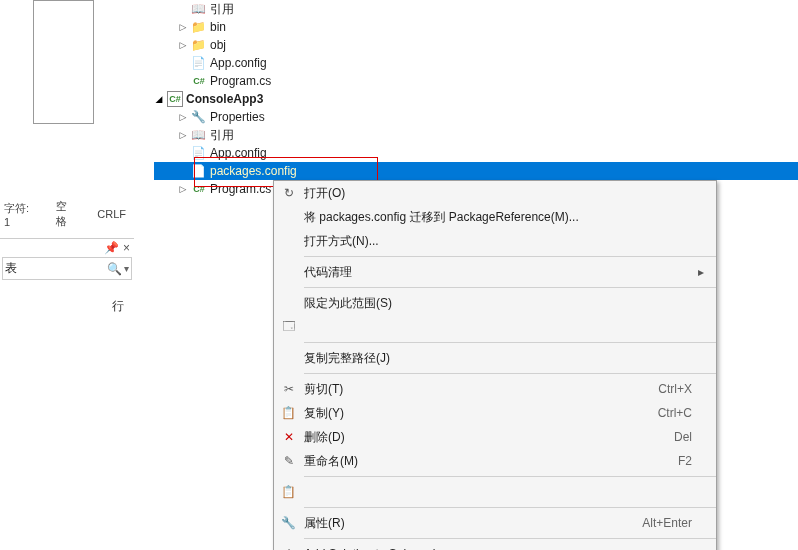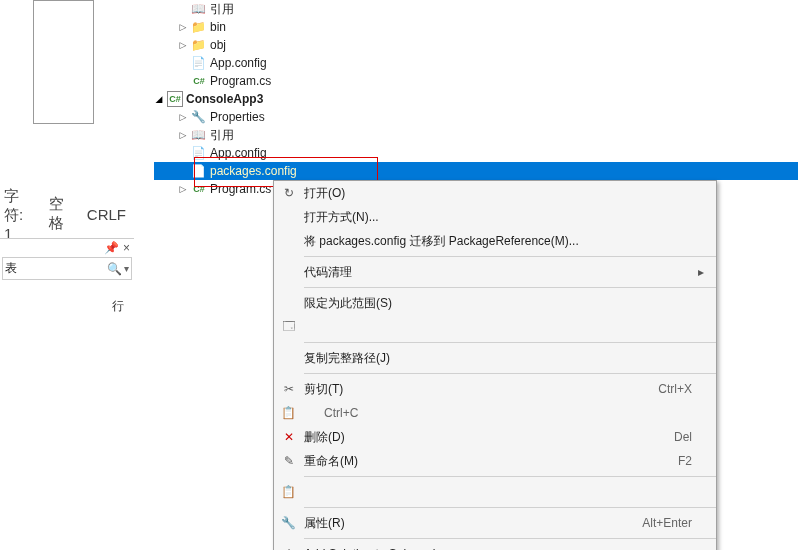--- a/index.html
+++ b/index.html
@@ -1,19 +1,19 @@
 <!DOCTYPE html>
 <html><head>
 <meta charset="utf-8">
 <style>
 html,body{margin:0;padding:0;height:100%;font-family:"Microsoft YaHei","Segoe UI",sans-serif;font-size:12px;color:#1e1e1e;background:#fff;overflow:hidden}
 *{box-sizing:border-box}
 .root{position:relative;width:798px;height:550px;background:#fff}
 .panel-border{position:absolute;left:33px;top:0;width:61px;height:124px;border:1px solid #999}
-.statusbar{position:absolute;left:0;top:204px;width:130px;height:20px;display:flex;align-items:center;gap:15px;font-size:15px;color:#444}
+.statusbar{position:absolute;left:0;top:204px;width:130px;height:20px;display:flex;align-items:center;gap:15px;font-size:11px;color:#444}
 .status-item{padding:0 4px}
 .panel2{position:absolute;left:0;top:238px;right:664px;height:40px;border-top:1px solid #ccc}
 .panel2-header{display:flex;justify-content:flex-end;align-items:center;gap:4px;padding:2px 4px;color:#555}
 .pin-icon,.close-icon{cursor:pointer}
 .panel2-body{display:flex;justify-content:space-between;align-items:center;padding:2px 2px;border:1px solid #ccc;margin:0 2px}
 .search-icon{color:#666;margin-left:auto;cursor:pointer}
 .row-label{position:absolute;left:0;top:298px;width:130px;text-align:right;padding-right:6px;font-size:12px;color:#333}
 .tree{position:absolute;left:154px;top:0;width:644px;height:196px}
 .treerow{display:flex;align-items:center;height:18px;line-height:18px;white-space:nowrap}
 .expander{width:10px;height:10px;display:inline-flex;align-items:center;justify-content:center;margin-right:3px;color:#555;cursor:pointer;font-size:9px}
@@ -120,26 +120,26 @@
 <div class="redbox2"></div>
 
 <div class="contextmenu">
  <div class="menuitem">
    <span class="mi-icon">↻</span>
    <span class="mi-label">打开(O)</span>
         <span class="mi-arrow"></span>
  </div>
  <div class="menuitem">
    <span class="mi-icon"></span>
+   <span class="mi-label">将 packages.config 迁移到 PackageReference(M)...</span>
+        <span class="mi-arrow"></span>
+ </div>
+ <div class="menuitem">
+   <span class="mi-icon"></span>
    <span class="mi-label">打开方式(N)...</span>
-        <span class="mi-arrow"></span>
- </div>
- <div class="menuitem">
-   <span class="mi-icon"></span>
-   <span class="mi-label">将 packages.config 迁移到 PackageReference(M)...</span>
         <span class="mi-arrow"></span>
  </div>
  <div class="menusep"></div>
  <div class="menuitem">
    <span class="mi-icon"></span>
    <span class="mi-label">代码清理</span>
         <span class="mi-arrow">▸</span>
  </div>
  <div class="menusep"></div>
  <div class="menuitem">
@@ -159,20 +159,21 @@
  </div>
  <div class="menusep"></div>
  <div class="menuitem">
    <span class="mi-icon">✂</span>
    <span class="mi-label">剪切(T)</span>
    <span class="mi-shortcut">Ctrl+X</span>
         <span class="mi-arrow"></span>
  </div>
  <div class="menuitem">
    <span class="mi-icon">📋</span>
+   <span class="mi-label">复制(Y)</span>
    <span class="mi-shortcut">Ctrl+C</span>
         <span class="mi-arrow"></span>
  </div>
  <div class="menuitem">
    <span class="mi-icon" style="color:#c00">✕</span>
    <span class="mi-label">删除(D)</span>
    <span class="mi-shortcut">Del</span>
         <span class="mi-arrow"></span>
  </div>
  <div class="menuitem">

